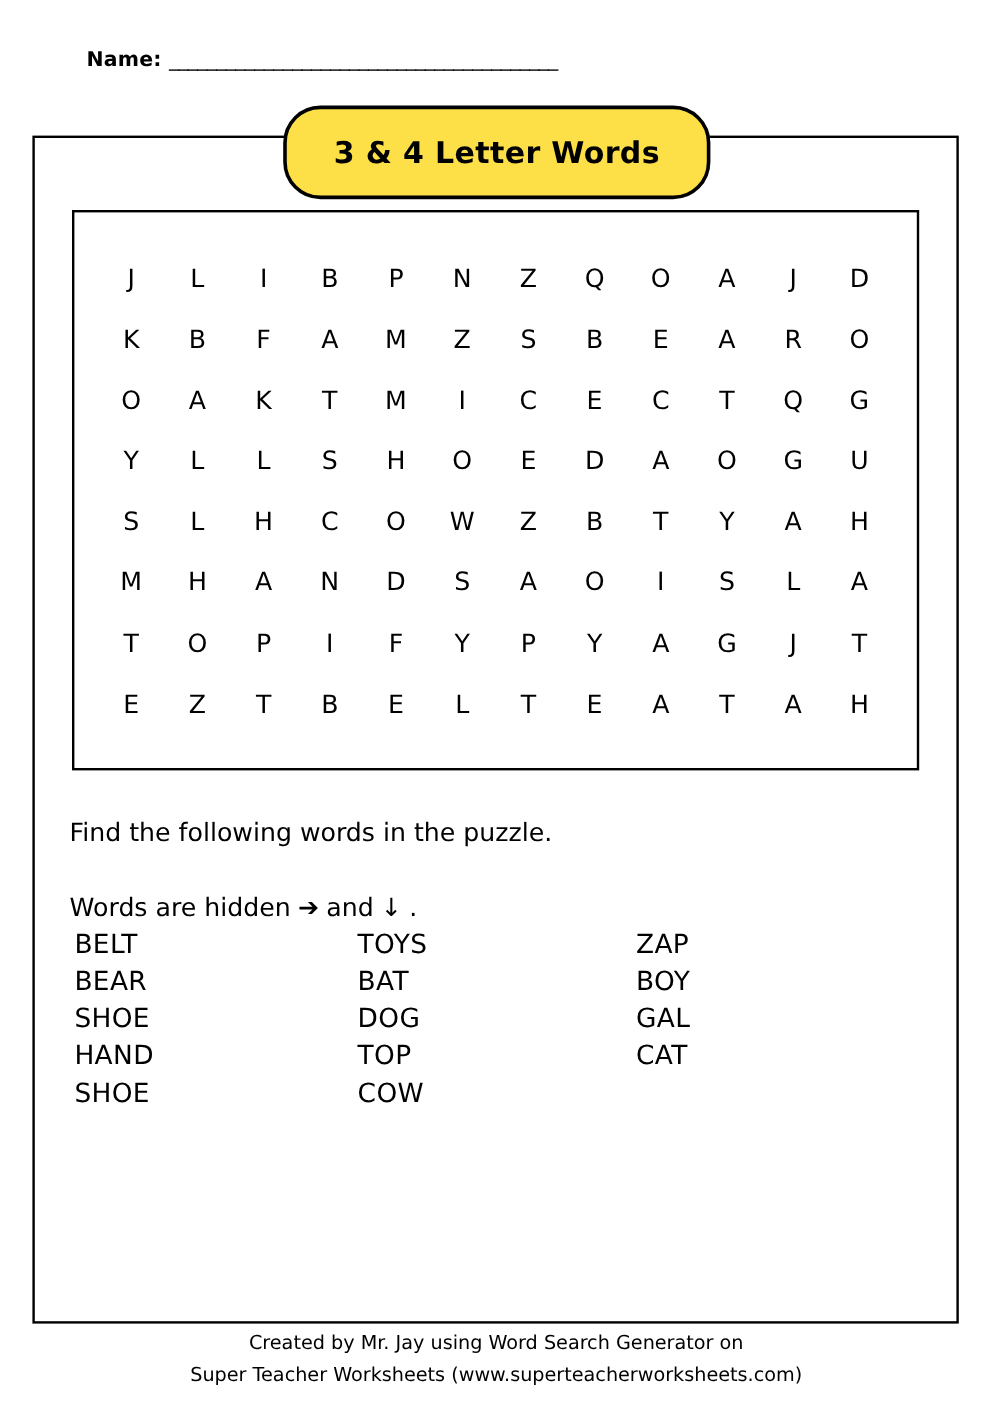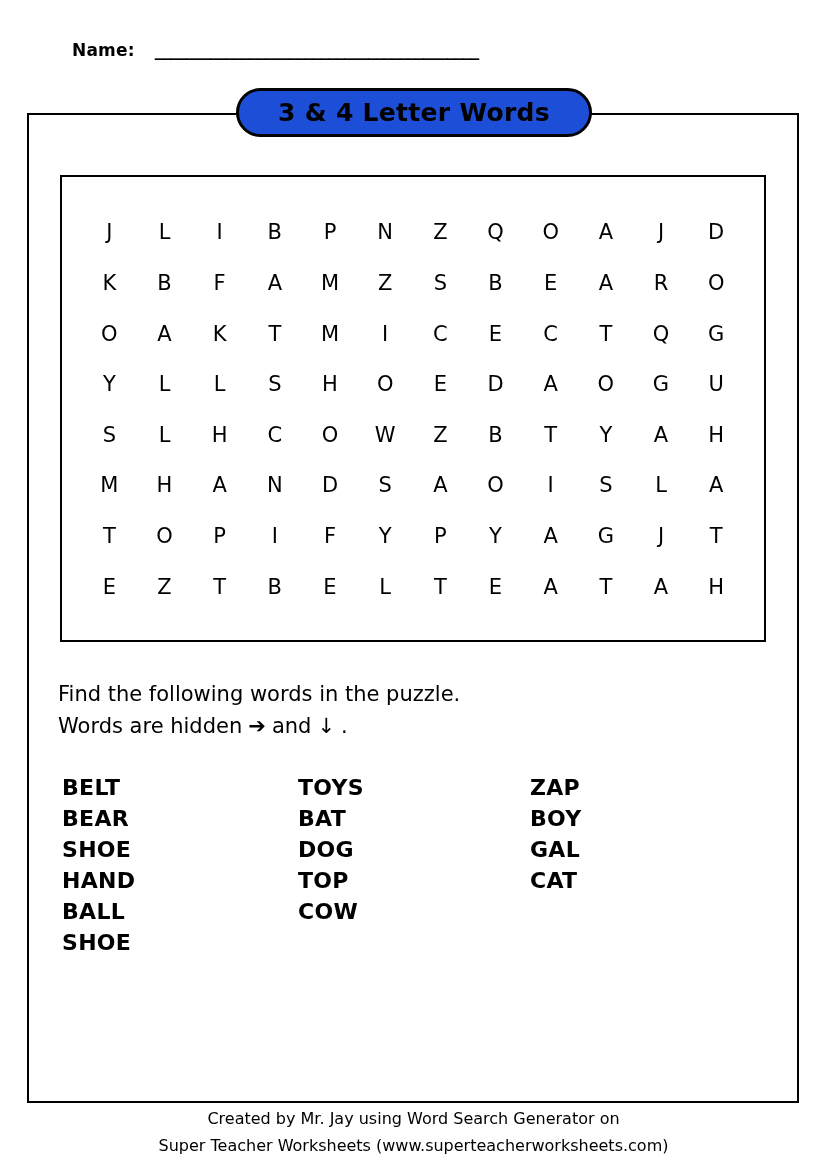--- a/index.html
+++ b/index.html
@@ -25,22 +25,22 @@
     align-items: baseline;
     font-size: 17px;
     font-weight: bold;
   }
   .name-label {
     font-weight: bold;
     font-size: 17px;
     letter-spacing: 0.2px;
   }
   .name-blank {
-    margin-left: 20px;
-    font-weight: bold;
+    margin-left: 6px;
+    font-weight: normal;
     font-size: 17px;
     letter-spacing: -0.6px;
     white-space: nowrap;
   }
 
   
   .page-frame {
     position: absolute;
     left: 27px;
     top: 113px;
@@ -50,24 +50,24 @@
     box-sizing: border-box;
     background: #fff;
   }
 
   
   .title-pill {
     position: absolute;
     left: 236px;
     top: 88px;
     width: 356px;
-    height: 49px;
+    height: 78px;
     border: 3px solid #000;
     border-radius: 31px;
-    background: #1d4ed8;
+    background: #fde047;
     box-sizing: border-box;
     display: flex;
     align-items: center;
     justify-content: center;
     z-index: 5;
   }
   .title-text {
     font-size: 25px;
     font-weight: bold;
     letter-spacing: 0.3px;
@@ -112,39 +112,39 @@
     left: 58px;
     top: 678px;
     width: 640px;
     font-size: 21px;
     line-height: 32px;
   }
   .instr-line2 {
     display: flex;
     align-items: center;
     gap: 0px;
+    margin-top: 30px;
   }
   .arrow {
     font-size: 21px;
     padding: 0 6px;
   }
 
   
   .word-list {
     position: absolute;
     left: 62px;
     top: 772px;
     width: 620px;
     display: grid;
     grid-template-columns: 236px 232px auto;
   }
   .word-col {
     display: flex;
     flex-direction: column;
-    font-weight: bold;
   }
   .word {
     font-size: 22px;
     line-height: 31px;
     letter-spacing: 0.3px;
   }
 
   
   .footer {
     position: absolute;
@@ -281,21 +281,20 @@
     <span>.</span>
   </div>
 </div>
 
 <div class="word-list">
   <div class="word-col" id="wordcol1">
       <div class="word">BELT</div>
       <div class="word">BEAR</div>
       <div class="word">SHOE</div>
       <div class="word">HAND</div>
-      <div class="word">BALL</div>
       <div class="word">SHOE</div>
     </div>
   <div class="word-col" id="wordcol2">
       <div class="word">TOYS</div>
       <div class="word">BAT</div>
       <div class="word">DOG</div>
       <div class="word">TOP</div>
       <div class="word">COW</div>
     </div>
   <div class="word-col" id="wordcol3">

